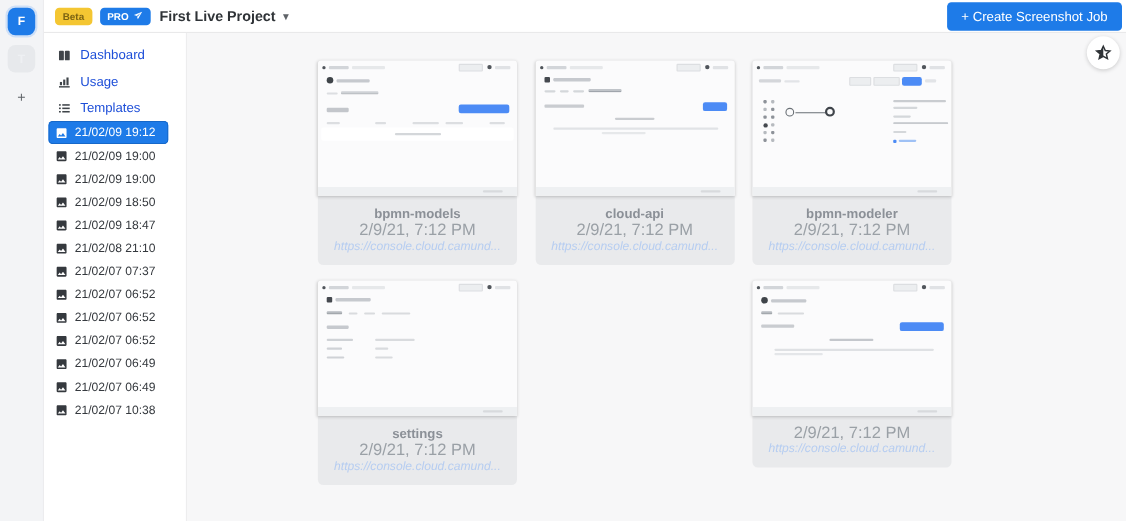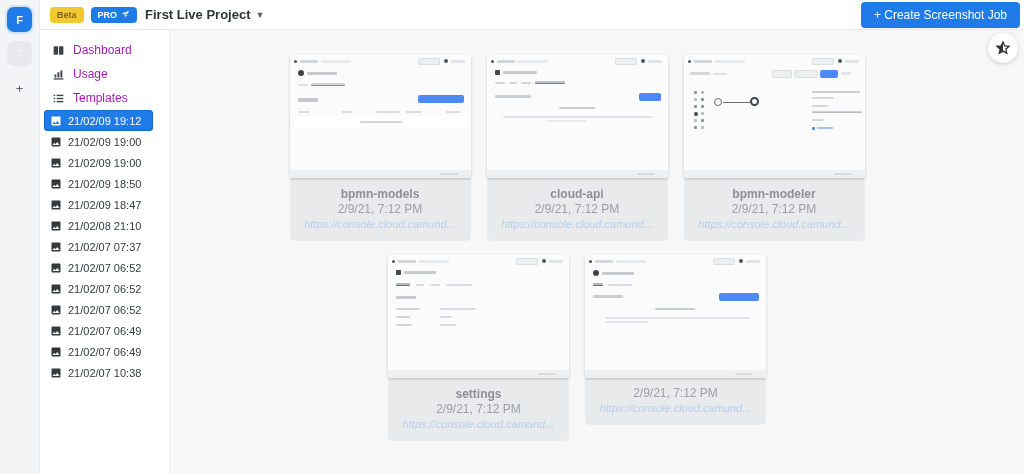--- a/index.html
+++ b/index.html
@@ -29,47 +29,47 @@
   .proj-name { font-size:13px; font-weight:bold; color:#2f3337; }
   .caret { color:#5f6368; font-size:9px; margin-left:5px; }
   .create-btn { margin-left:auto; background:#1e7be8; color:#fff; border:none;
     font-family:inherit; font-size:12px; padding:6px 13px; border-radius:4px;
     cursor:pointer; }
 
   
   .sidebar { position:absolute; left:40px; top:30px; width:130px; bottom:0;
     background:#fff; border-right:1px solid #ededee; z-index:3; padding-top:8px; }
   .nav-item { display:flex; align-items:center; gap:8px; padding:5px 0 5px 12px;
-    font-size:12px; color:#a21caf; cursor:pointer; }
+    font-size:12px; color:#1d4ed8; cursor:pointer; }
   .nav-item svg { width:13px; height:13px; fill:#3f4449; flex:0 0 auto; }
   .section-label { font-size:9px; letter-spacing:.8px; color:#9aa0a6;
     padding:14px 12px 7px; font-weight:bold; }
   .job-item { display:flex; align-items:center; gap:6px; padding:4px 0 4px 10px;
     font-size:11px; color:#35393e; cursor:pointer; height:21px; }
   .job-item svg { width:12px; height:12px; fill:currentColor; flex:0 0 auto; }
   .job-item.selected { background:#1e7be8; color:#fff; border-radius:4px;
     margin:0 16px 0 4px; padding-left:6px; box-shadow:0 0 0 1px #1668c9 inset; }
 
   
   .main { position:absolute; left:170px; top:30px; right:0; bottom:0;
     background:#f7f7f8; }
   .fav-btn { position:absolute; top:3px; right:6px; width:30px; height:30px;
     border-radius:50%; background:#fff; border:none; cursor:pointer;
     box-shadow:0 1px 4px rgba(0,0,0,.18); display:flex; align-items:center;
     justify-content:center; }
   .cards { margin:25px 0 0 119px; width:576px; }
-  .card-row { display:flex; justify-content:center; gap:16px; margin-bottom:14px; }
+  .card-row { display:flex; justify-content:space-between; gap:16px; margin-bottom:14px; }
   .card { width:181px; cursor:pointer; }
   .thumb { position:relative; height:123px; background:#fbfbfc;
     border-radius:3px 3px 0 0; box-shadow:0 1px 3px rgba(0,0,0,.2); overflow:hidden; }
   .s { position:absolute; background:#d2d5d9; border-radius:1px; }
   .card-footer { background:#e9eaec; border-radius:0 0 5px 5px; text-align:center;
     padding:8px 6px 9px; }
   .card-name { font-size:12px; font-weight:bold; color:#8b9097; line-height:16px; }
-  .card-date { font-size:12px; color:#9aa0a6; line-height:15px; }
+  .card-date { font-size:15px; color:#9aa0a6; line-height:15px; }
   .card-link { font-size:11px; color:#b6cdf1; line-height:15px;
     white-space:nowrap; overflow:hidden; text-overflow:ellipsis;font-style:italic; }
 </style>
 </head>
 <body>
 
 <div class="rail">
   <div class="rail-tile active">F</div>
   <div class="rail-tile idle">T</div>
   <div class="rail-add">+</div>

